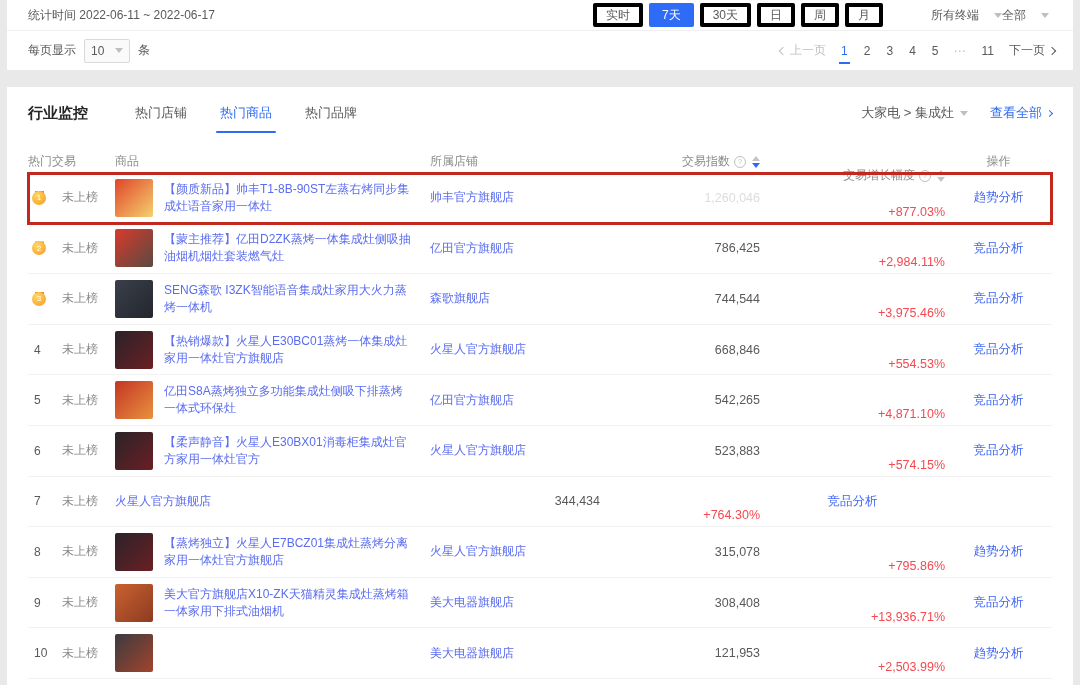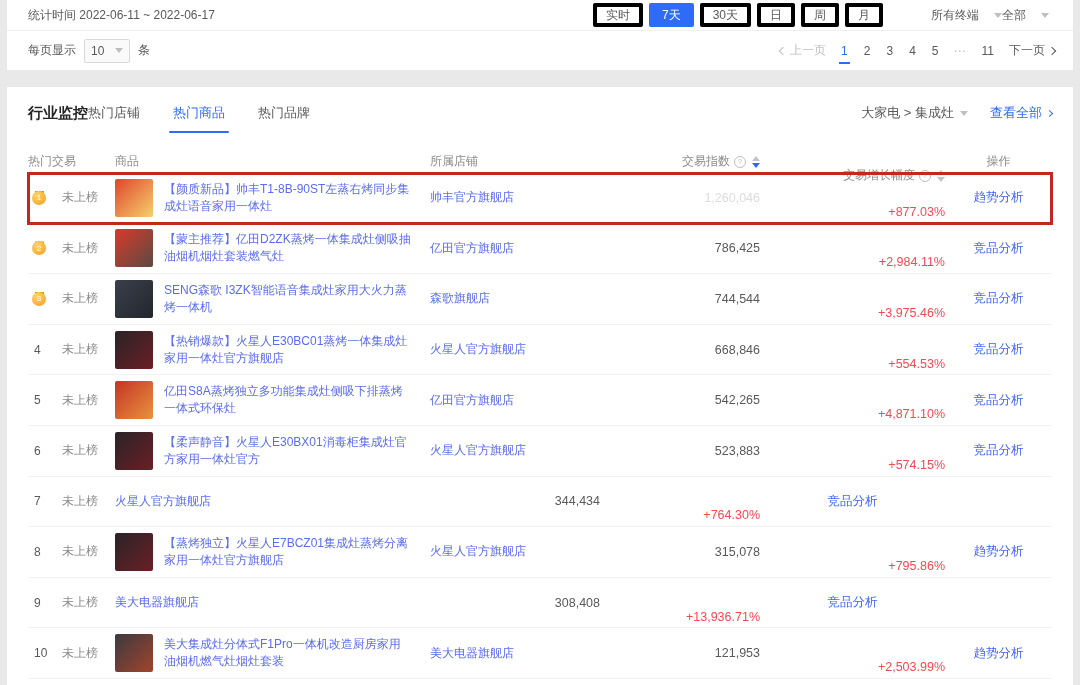--- a/index.html
+++ b/index.html
@@ -32,21 +32,21 @@
   .pg-num.active { color:#2e6bf6; }
   .pg-num.active::after { content:""; position:absolute; left:-1px; right:-1px; bottom:-4px; height:2px; background:#2e6bf6; }
   .pg-ellipsis { color:#bfbfbf; letter-spacing:1px; }
 
   .gap-band { height:17px; background:#e9e9e9; margin:0 -7px; }
 
   
   .panel { background:#fff; height:598px; padding:0 21px; }
   .panel-head { height:52px; display:flex; align-items:center; position:relative; }
   .panel-title { font-size:15px; font-weight:bold; color:#262626; }
-  .tabs { display:flex; gap:33px; height:100%; }
+  .tabs { display:flex; margin-left:47px; gap:33px; height:100%; }
   .tab { font-size:13px; color:#595959; display:flex; align-items:center; position:relative; cursor:pointer; }
   .tab.active { color:#2e6bf6; }
   .tab.active::after { content:""; position:absolute; left:-4px; right:-4px; bottom:6px; height:2px; background:#2e6bf6; border-radius:1px; }
   .panel-head-right { margin-left:auto; display:flex; align-items:center; gap:22px; }
   .cat-dd { display:flex; align-items:center; gap:6px; font-size:13px; color:#595959; cursor:pointer; }
   .view-all { display:flex; align-items:center; gap:5px; font-size:13px; color:#2e6bf6; cursor:pointer; }
   .view-all .chev { border-color:#2e6bf6; width:5px; height:5px; }
 
   
   .thead, .tr { display:grid; grid-template-columns:34px 53px 315px 170px 160px 185px 107px; align-items:center; }
@@ -303,35 +303,38 @@
     <span class="td-growth">+795.86%</span>
     <span class="td-action">趋势分析</span>
   </div>
 
   <div class="tr">
     <span class="rank-cell">
       
       <span class="rank-num">9</span>
     </span>
     <span class="listed">未上榜</span>
+    <span class="prod">
+      <span class="thumb" style="background: linear-gradient(135deg, rgb(201, 98, 47), rgb(140, 59, 34));"></span>
+      <span class="prod-title">美大官方旗舰店X10-ZK天猫精灵集成灶蒸烤箱一体家用下排式油烟机</span>
+    </span>
     <span class="td-shop">美大电器旗舰店</span>
     <span class="td-index">308,408</span>
     <span class="td-growth">+13,936.71%</span>
     <span class="td-action">竞品分析</span>
   </div>
 
   <div class="tr">
     <span class="rank-cell">
       
       <span class="rank-num">10</span>
     </span>
     <span class="listed">未上榜</span>
     <span class="prod">
       <span class="thumb" style="background: linear-gradient(135deg, rgb(60, 58, 64), rgb(162, 68, 44));"></span>
-      <span class="prod-title">美大集成灶分体式F1Pro一体机改造厨房家用油烟机燃气灶烟灶套装</span>
     </span>
     <span class="td-shop">美大电器旗舰店</span>
     <span class="td-index">121,953</span>
     <span class="td-growth">+2,503.99%</span>
     <span class="td-action">趋势分析</span>
   </div>
 </div>
   </div>
 
 </div>

